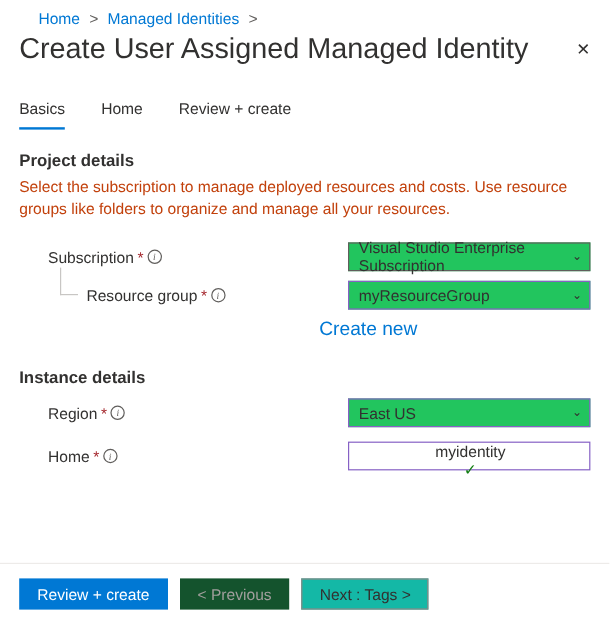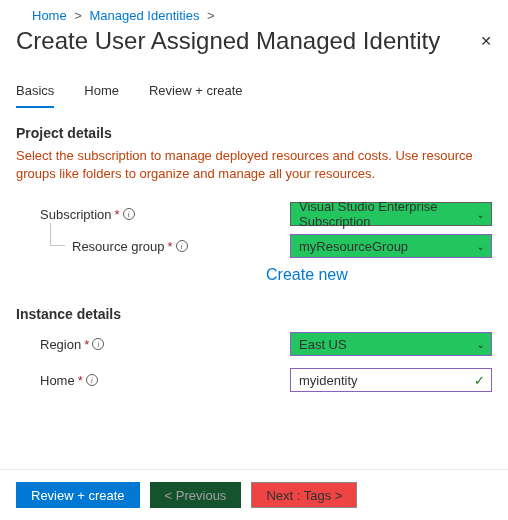--- a/index.html
+++ b/index.html
@@ -139,20 +139,21 @@
   }
   .input-box {
     border: 1px solid #8661c5;
     height: 24px;
     display: flex;
     align-items: center;
     justify-content: space-between;
     padding: 0 6px 0 8px;
     font-size: 13px;
     background: #fff;
+    flex-direction: column;
   }
   .check {
     color: #107c10;
     font-size: 13px;
   }
   .link {
     color: #0078d4;
     font-size: 16px;
     cursor: pointer;
     margin-top: 2px;
@@ -181,21 +182,21 @@
   .btn.primary {
     background: #0078d4;
     color: #fff;
   }
   .btn.disabled {
     background: #14532d;
     color: #a19f9d;
     cursor: default;
   }
   .btn.default {
-    background: #ef4444;
+    background: #14b8a6;
     border: 1px solid #8a8886;
     color: #323130;
   }
 </style>
 </head>
 <body>
 
 <div class="breadcrumb">
   <a>Home</a>
   <span class="sep">&gt;</span>

